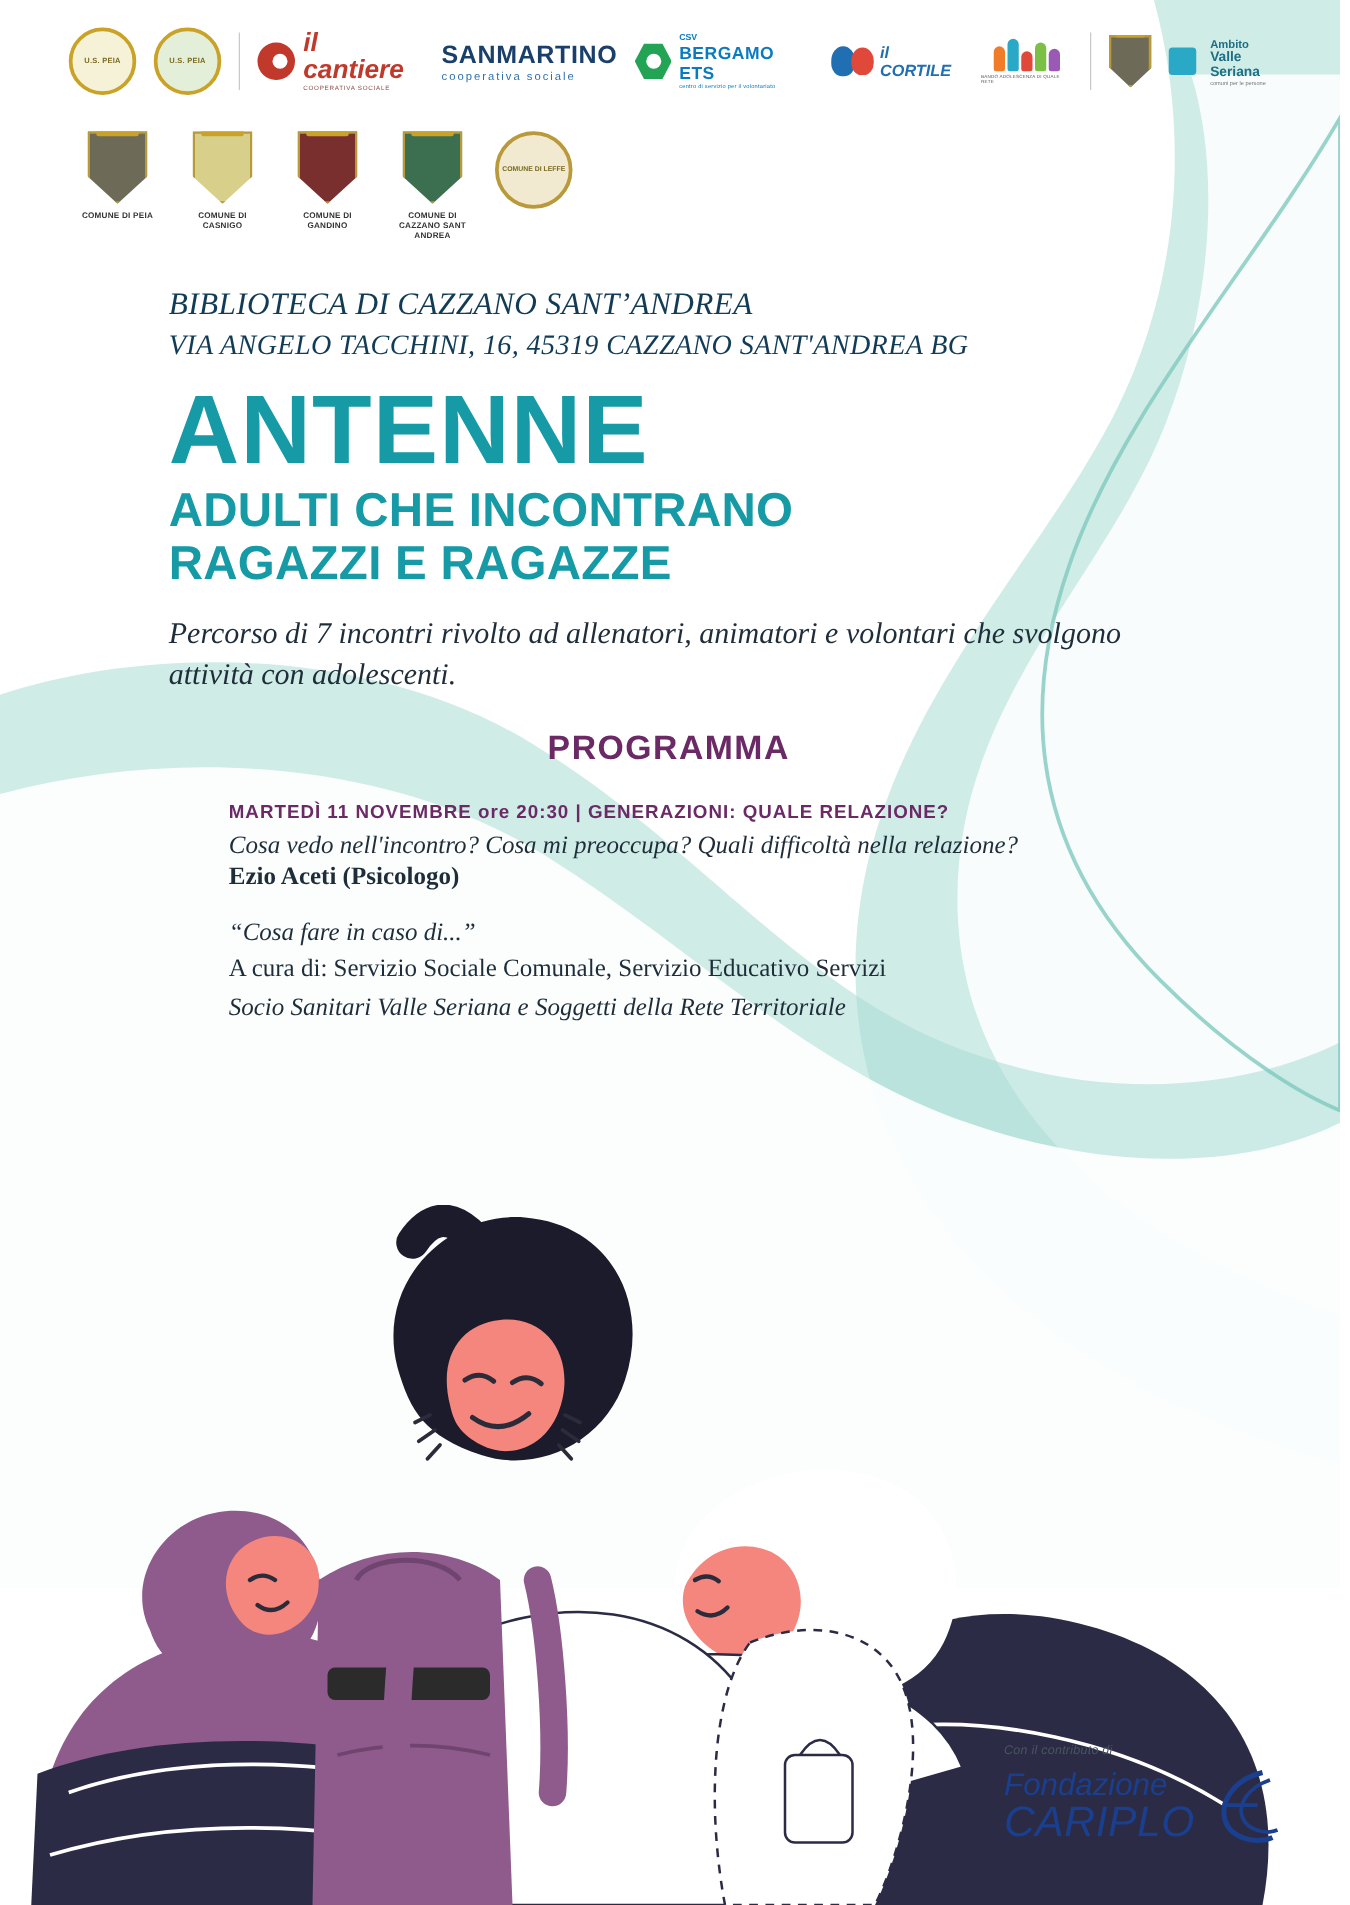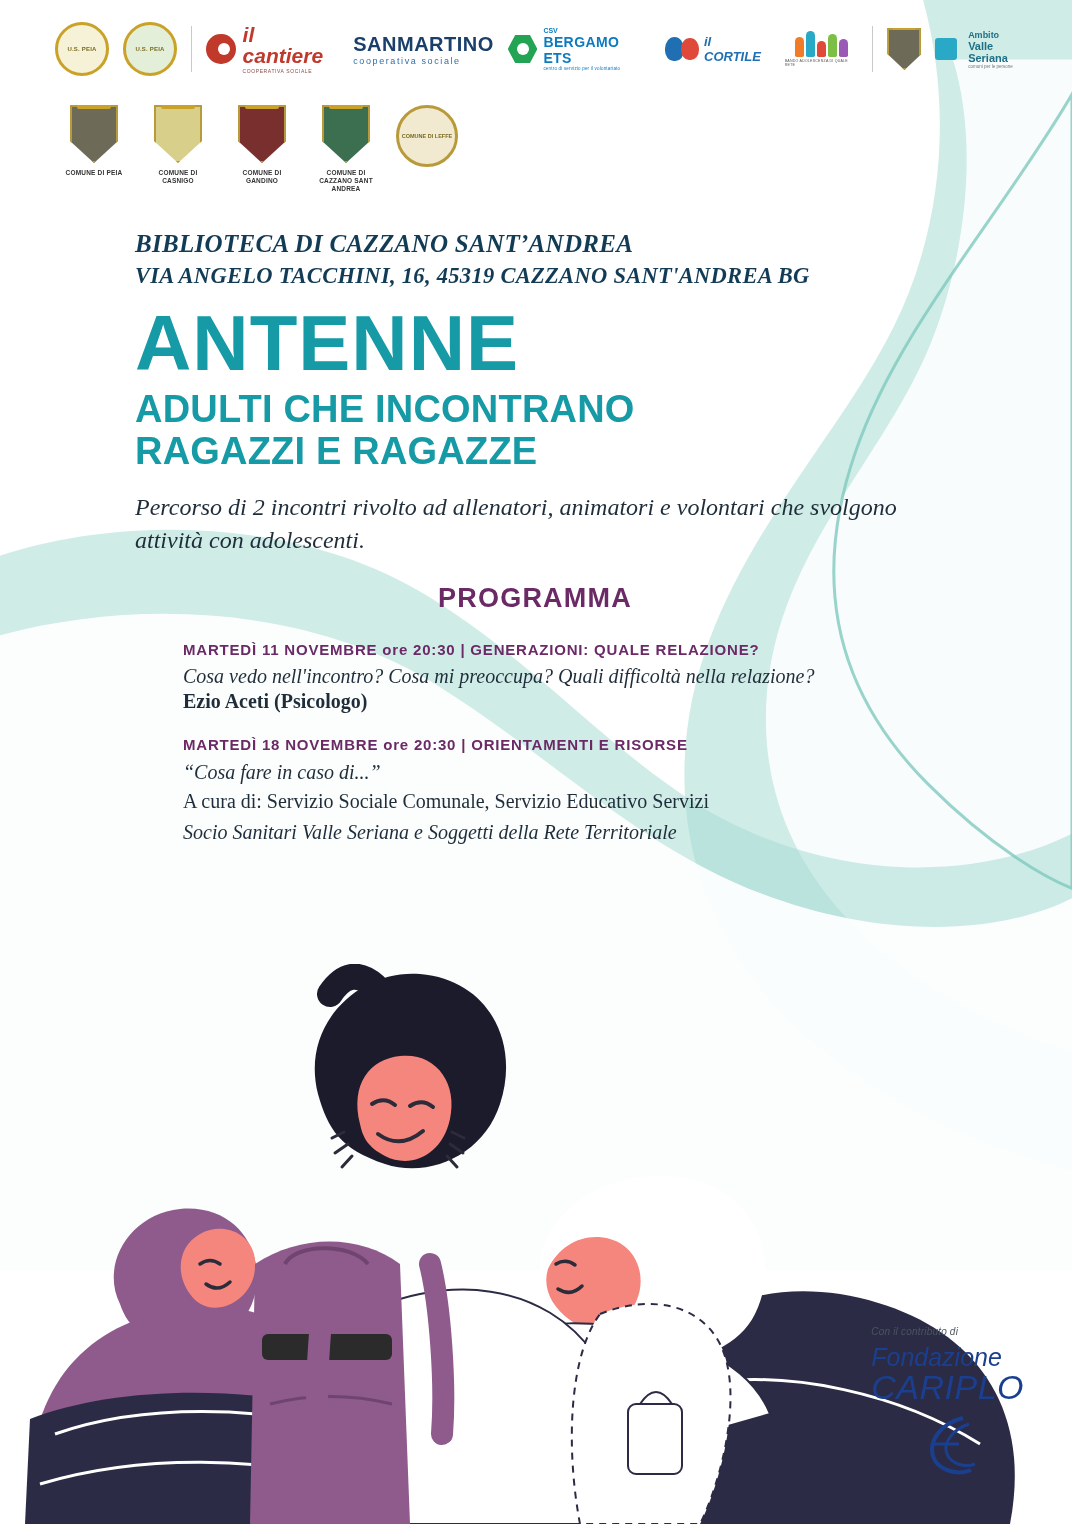--- a/index.html
+++ b/index.html
@@ -107,21 +107,21 @@
     border: 3px solid #b99a3a; background: #f2ead0;
     display:flex; align-items:center; justify-content:center;
     font-size: 5.5px; color:#7a6a1f; text-align:center; font-weight:bold;
   }
 
   
   .content { position: absolute; left: 135px; top: 228px; width: 800px; z-index: 4; }
 
   .venue {
     font-family: "Liberation Serif", serif;
-    font-style: italic; font-weight: bold;
+    font-style: italic; font-weight: normal;
     font-size: 25px; color: #123b56; line-height: 1.3;
     letter-spacing: .3px;
   }
   .venue .v2 { font-size: 22.5px; }
 
   .bigtitle {
     font-size: 78px; font-weight: bold; color: #169aa6;
     letter-spacing: 1px; line-height: .95; margin-top: 16px;
   }
   .subtitle {
@@ -163,21 +163,21 @@
     text-align: center; font-size: 23px; font-weight: bold;
     color: #6b2a66; letter-spacing: .4px; margin-top: 14px;
   }
 
   
   .illus { position: absolute; left: 0; bottom: 0; width: 1080px; height: 560px; z-index: 5; }
 
   
   .cariplo { position: absolute; right: 48px; bottom: 48px; z-index: 6; text-align: left; font-style: italic; }
   .cariplo .con { font-size: 10px; color: #4a5560; margin-bottom: 8px; letter-spacing: .2px; }
-  .cariplo .row { display: flex; align-items: center; gap: 10px; flex-direction: column; }
+  .cariplo .row { display: flex; align-items: center; gap: 10px; }
   .cariplo .t1 { font-size: 25px; color: #1b3f8f; line-height: 1; }
   .cariplo .t2 { font-size: 34px; color: #1b3f8f; line-height: 1; letter-spacing: .5px; }
 </style>
 </head>
 <body>
 
 <div id="poster">
 
   <svg class="swirl" viewBox="0 0 1080 1524" preserveAspectRatio="none">
     <path d="M1080,0 L1080,1180 C860,1120 700,990 690,800 C680,600 830,470 900,330 C950,230 960,110 930,0 Z" fill="#a8dcd4" opacity="0.55"></path>
@@ -298,34 +298,33 @@
       <div class="v2">VIA ANGELO TACCHINI, 16, 45319 CAZZANO SANT'ANDREA BG</div>
     </div>
 
     <div class="bigtitle">ANTENNE</div>
 
     <div class="subtitle">
       <div>ADULTI CHE INCONTRANO</div>
       <div>RAGAZZI E RAGAZZE</div>
     </div>
 
-    <div class="intro">Percorso di 2 incontri rivolto ad allenatori, animatori e volontari che svolgono attività con adolescenti.</div>
+    <div class="intro">Percorso di 7 incontri rivolto ad allenatori, animatori e volontari che svolgono attività con adolescenti.</div>
 
     <div class="programma">PROGRAMMA</div>
 
     <div class="sessions">
 
       <div class="sess">
         <div class="head">MARTEDÌ 11 NOVEMBRE ore 20:30 | GENERAZIONI: QUALE RELAZIONE?</div>
         <div class="q">Cosa vedo nell'incontro? Cosa mi preoccupa? Quali difficoltà nella relazione?</div>
         <div class="who">Ezio Aceti (Psicologo)</div>
       </div>
 
       <div class="sess">
-        <div class="head">MARTEDÌ 18 NOVEMBRE ore 20:30 | ORIENTAMENTI E RISORSE</div>
         <div class="q">“Cosa fare in caso di...”</div>
         <div class="line">A cura di: Servizio Sociale Comunale,  Servizio Educativo Servizi</div>
         <div class="line it">Socio Sanitari Valle Seriana e Soggetti della Rete Territoriale</div>
       </div>
 
     </div>
 
   </div>
 
   <svg class="illus" viewBox="0 0 1080 560" preserveAspectRatio="none">

